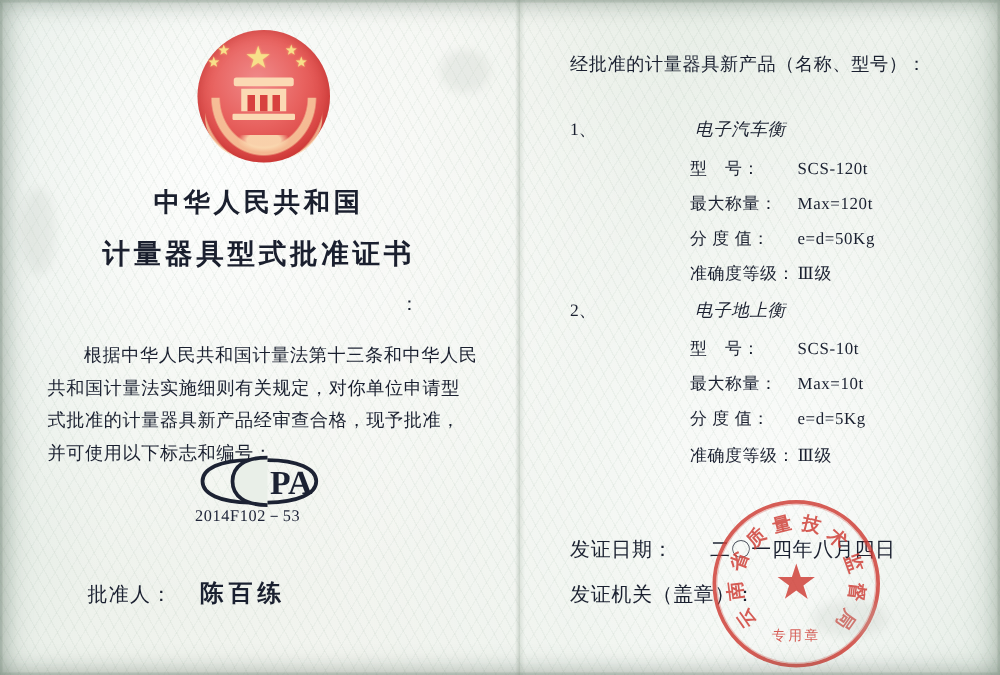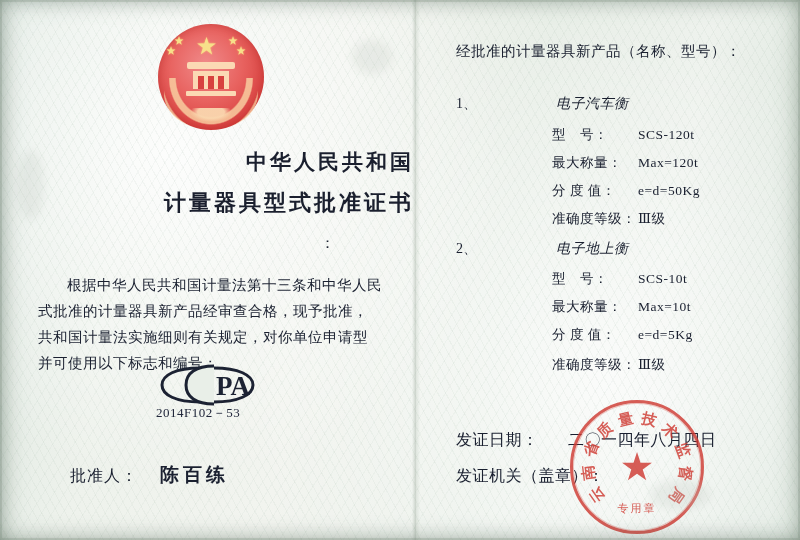--- a/index.html
+++ b/index.html
@@ -139,21 +139,21 @@
     position: absolute;
     left: 38px; top: 86px;
     width: 42px; height: 14px;
     background: radial-gradient(ellipse at 50% 30%, rgba(250,215,175,0.95) 0 45%, rgba(250,215,175,0) 70%);
   }
 
   
   .title1, .title2 {
     position: absolute;
     width: 414px;
-    text-align: right;
+    text-align: center;
     font-weight: bold;
     color: #1a1f2e;
     letter-spacing: 3px;
     font-family: "Liberation Serif", "DejaVu Serif", serif;
   }
   .title1 { top: 148px; font-size: 21px; }
   .title2 { top: 188px; font-size: 22px; }
 
   .company {
     position: absolute;
@@ -354,22 +354,22 @@
 
     <div class="title1">中华人民共和国</div>
     <div class="title2">计量器具型式批准证书</div>
 
     <div class="company">
       <span class="colon">：</span>
     </div>
 
     <div class="body-text">
       <p class="indent">根据中华人民共和国计量法第十三条和中华人民</p>
+      <p>共和国计量法实施细则有关规定，对你单位申请型</p>
       <p>式批准的计量器具新产品经审查合格，现予批准，</p>
-      <p>共和国计量法实施细则有关规定，对你单位申请型</p>
       <p>并可使用以下标志和编号：</p>
     </div>
 
     <div class="cpa">
       <svg width="112" height="42" viewBox="0 0 112 42" aria-hidden="true">
 
         <path d="M44 4 C20 4 6 11 6 21 C6 31 20 38 44 38 L58 38 C82 38 97 31 97 21 C97 11 82 4 58 4 Z" fill="none" stroke="#1c2233" stroke-width="3"></path>
         <path d="M58 2 C40 2 30 9 30 21 C30 33 40 40 58 40" fill="#e9efe8" stroke="#1c2233" stroke-width="3"></path>
         <text x="60" y="31" font-family="Liberation Serif, serif" font-size="27" font-weight="bold" fill="#1c2233">PA</text>
       </svg>

